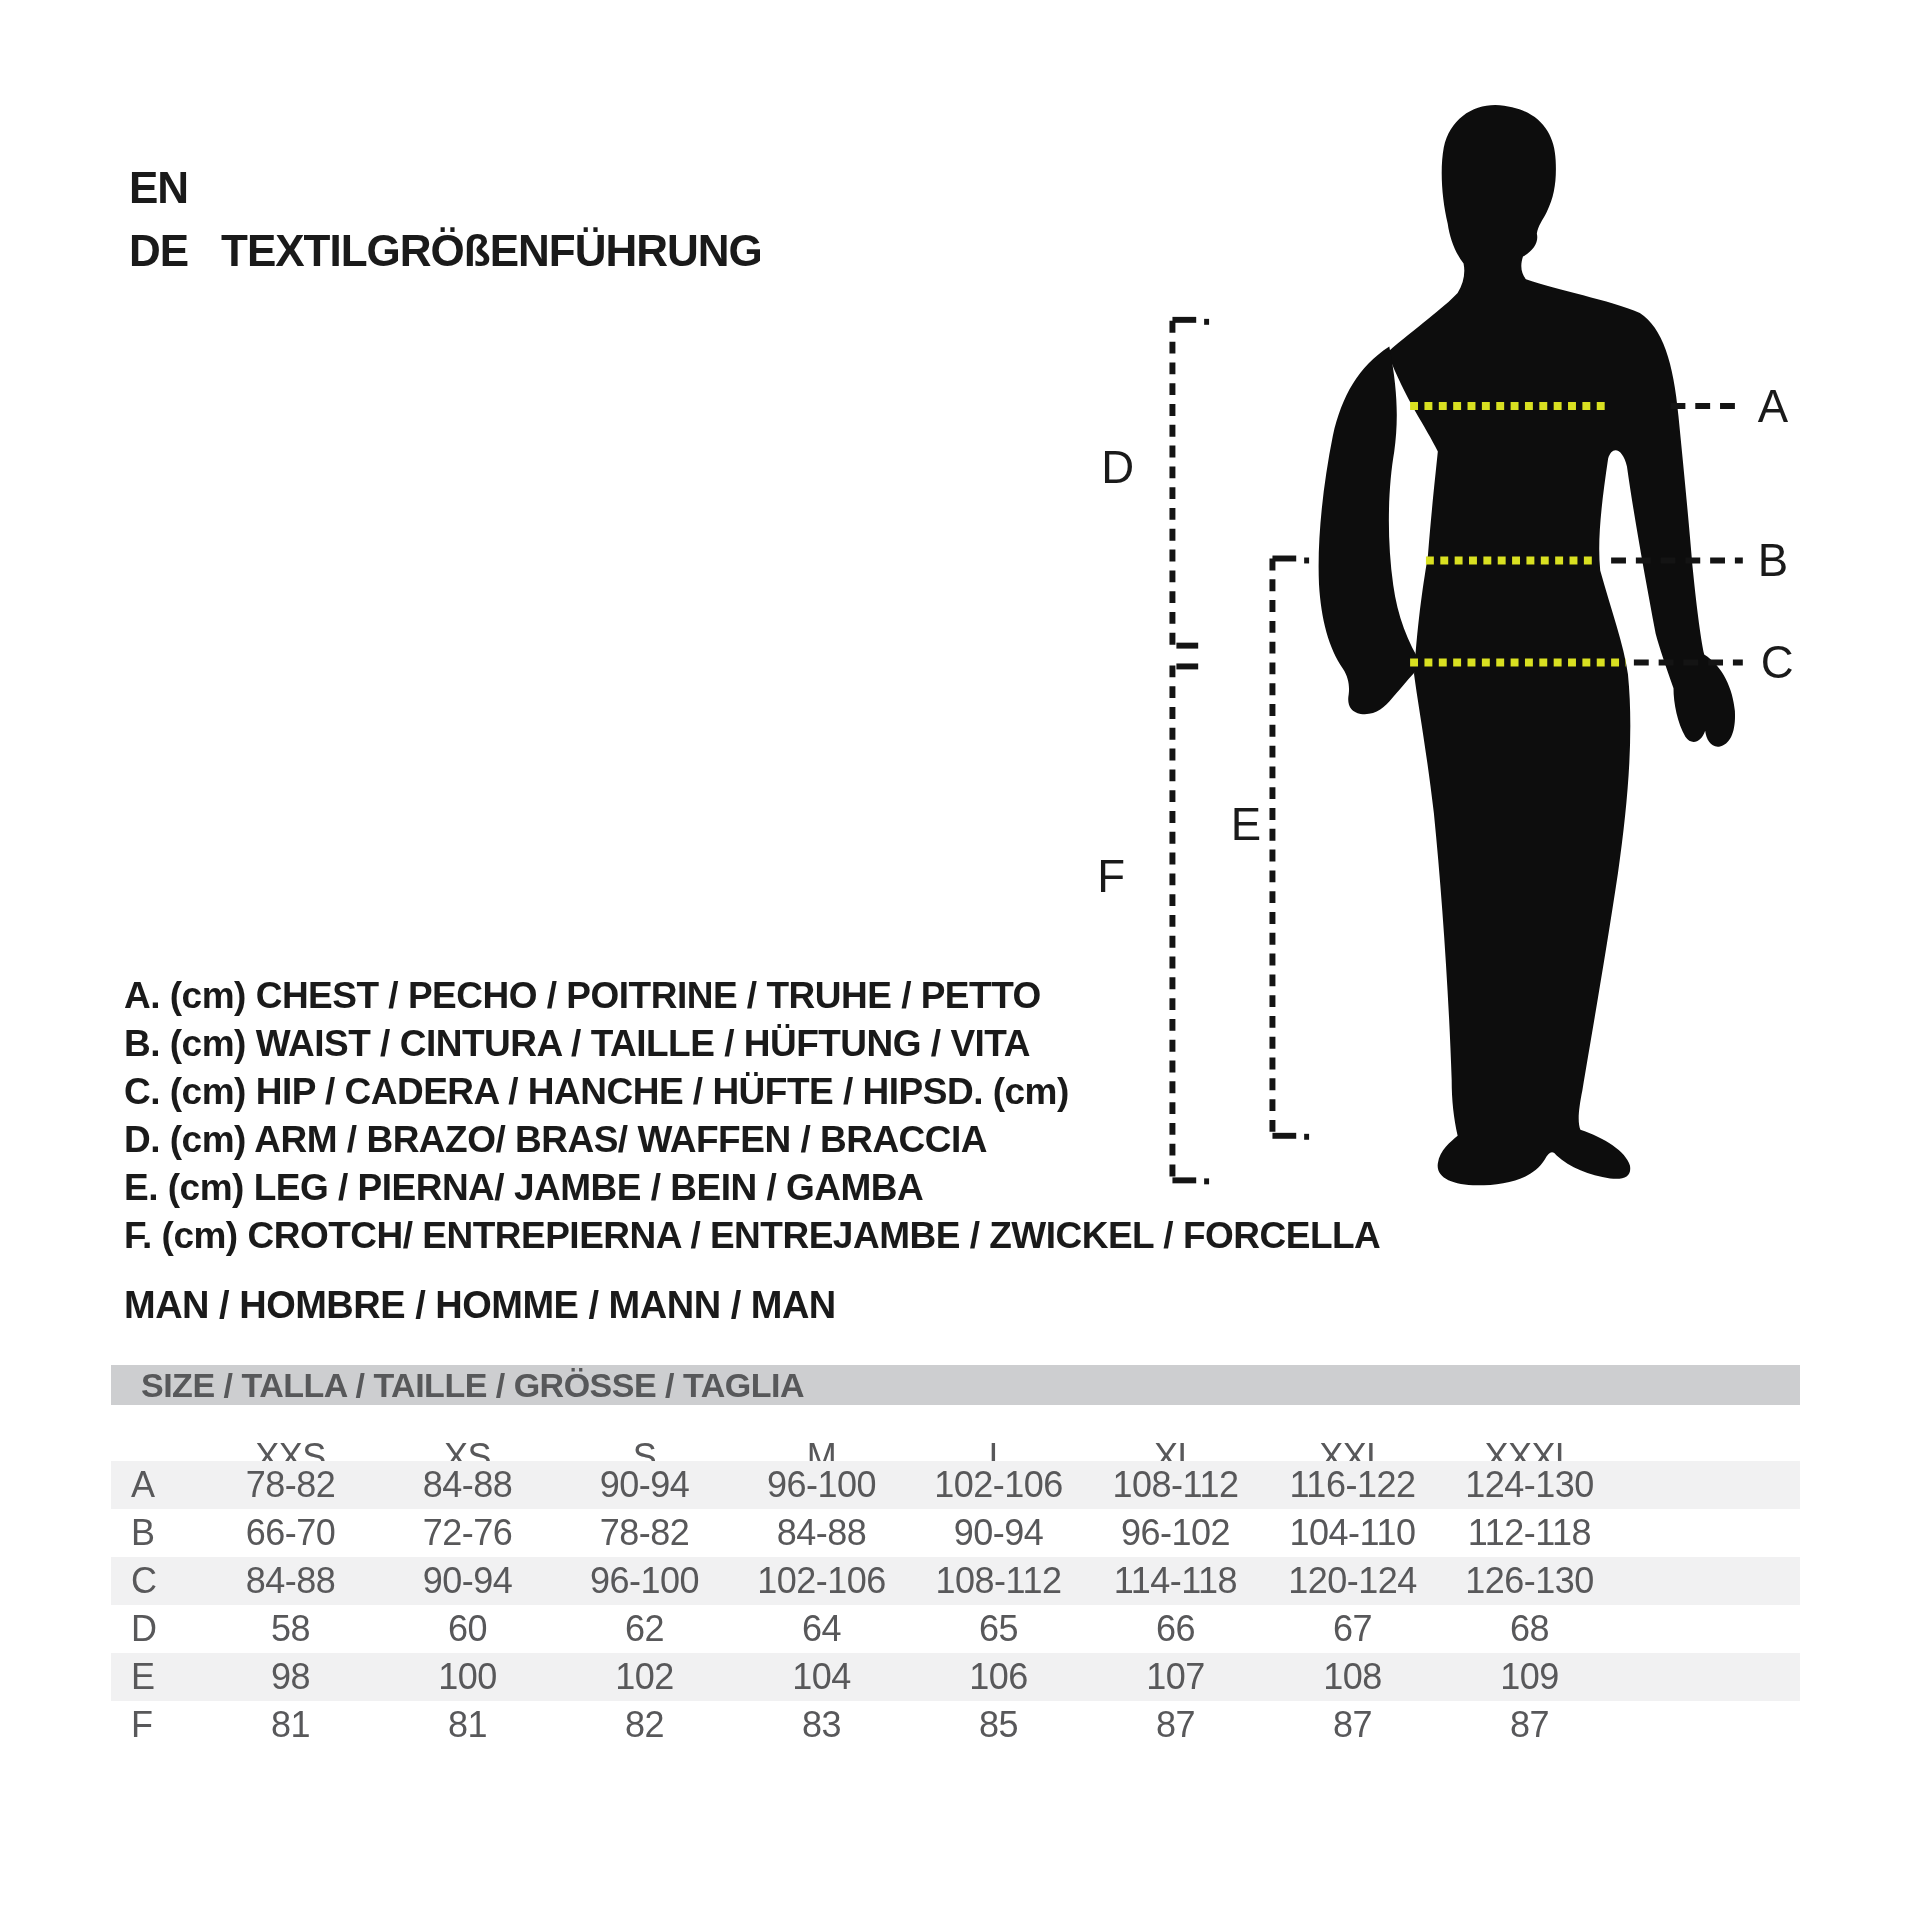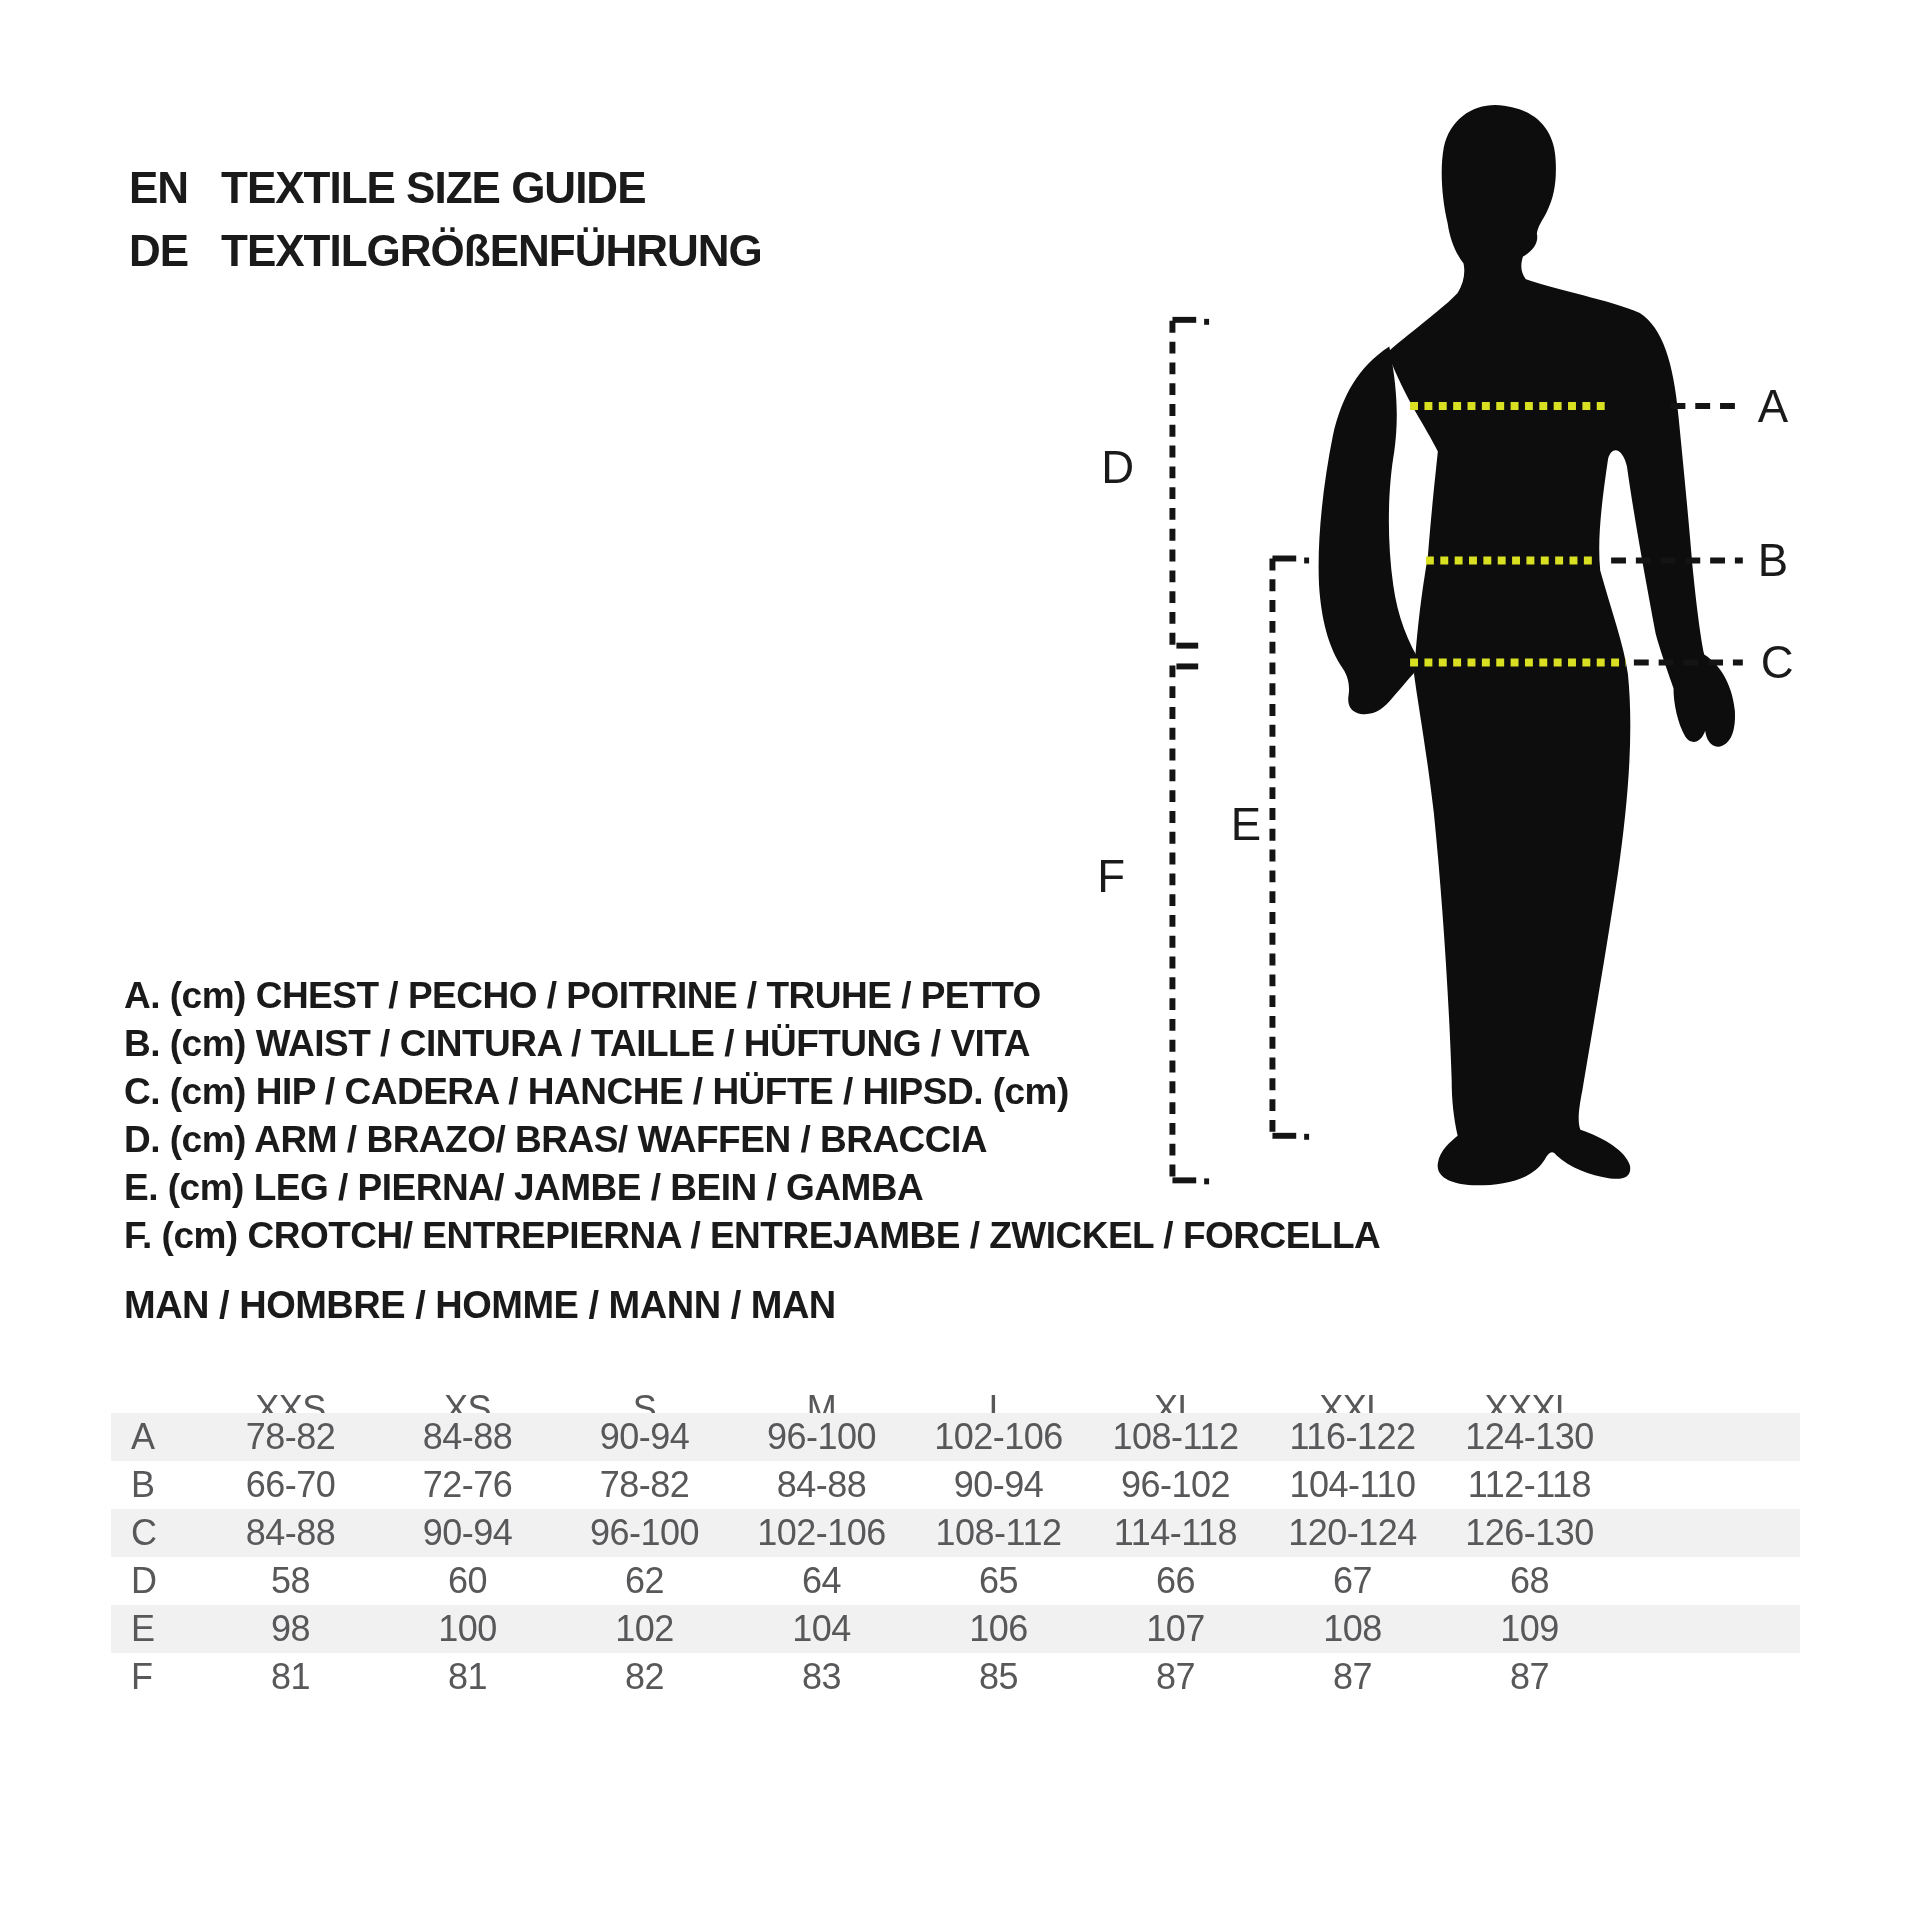--- a/index.html
+++ b/index.html
@@ -30,21 +30,20 @@
   .filler{height:48px;}
 </style>
 </head>
 <body>
 
 <div id="canvas">
 
   <div class="lang-block">
     <div class="lang-row">
       <span class="lang-code">EN</span>
-      <span class="lang-title">TEXTILE SIZE GUIDE</span>
     </div>
     <div class="lang-row">
       <span class="lang-code">DE</span>
       <span class="lang-title">TEXTILGRÖßENFÜHRUNG</span>
     </div>
   </div>
 
   <svg class="diagram-svg" viewBox="0 0 1946 1946" xmlns="http://www.w3.org/2000/svg">
 
     <g>
@@ -144,20 +143,21 @@
     <div class="legend-row">B. (cm) WAIST / CINTURA / TAILLE / HÜFTUNG / VITA</div>
     <div class="legend-row">C. (cm) HIP / CADERA / HANCHE / HÜFTE / HIPSD. (cm)</div>
     <div class="legend-row">D. (cm) ARM / BRAZO/ BRAS/ WAFFEN / BRACCIA</div>
     <div class="legend-row">E. (cm) LEG / PIERNA/ JAMBE / BEIN / GAMBA</div>
     <div class="legend-row">F. (cm) CROTCH/ ENTREPIERNA / ENTREJAMBE / ZWICKEL / FORCELLA</div>
   </div>
 
   <div class="category-line">MAN / HOMBRE / HOMME / MANN / MAN</div>
 
   <div class="size-table">
+    <div class="tbl-header-bar">SIZE / TALLA / TAILLE / GRÖSSE / TAGLIA</div>
 
     <div class="cell"></div>
     <div class="cell col-head">XXS</div>
     <div class="cell col-head">XS</div>
     <div class="cell col-head">S</div>
     <div class="cell col-head">M</div>
     <div class="cell col-head">L</div>
     <div class="cell col-head">XL</div>
     <div class="cell col-head">XXL</div>
     <div class="cell col-head">XXXL</div>

